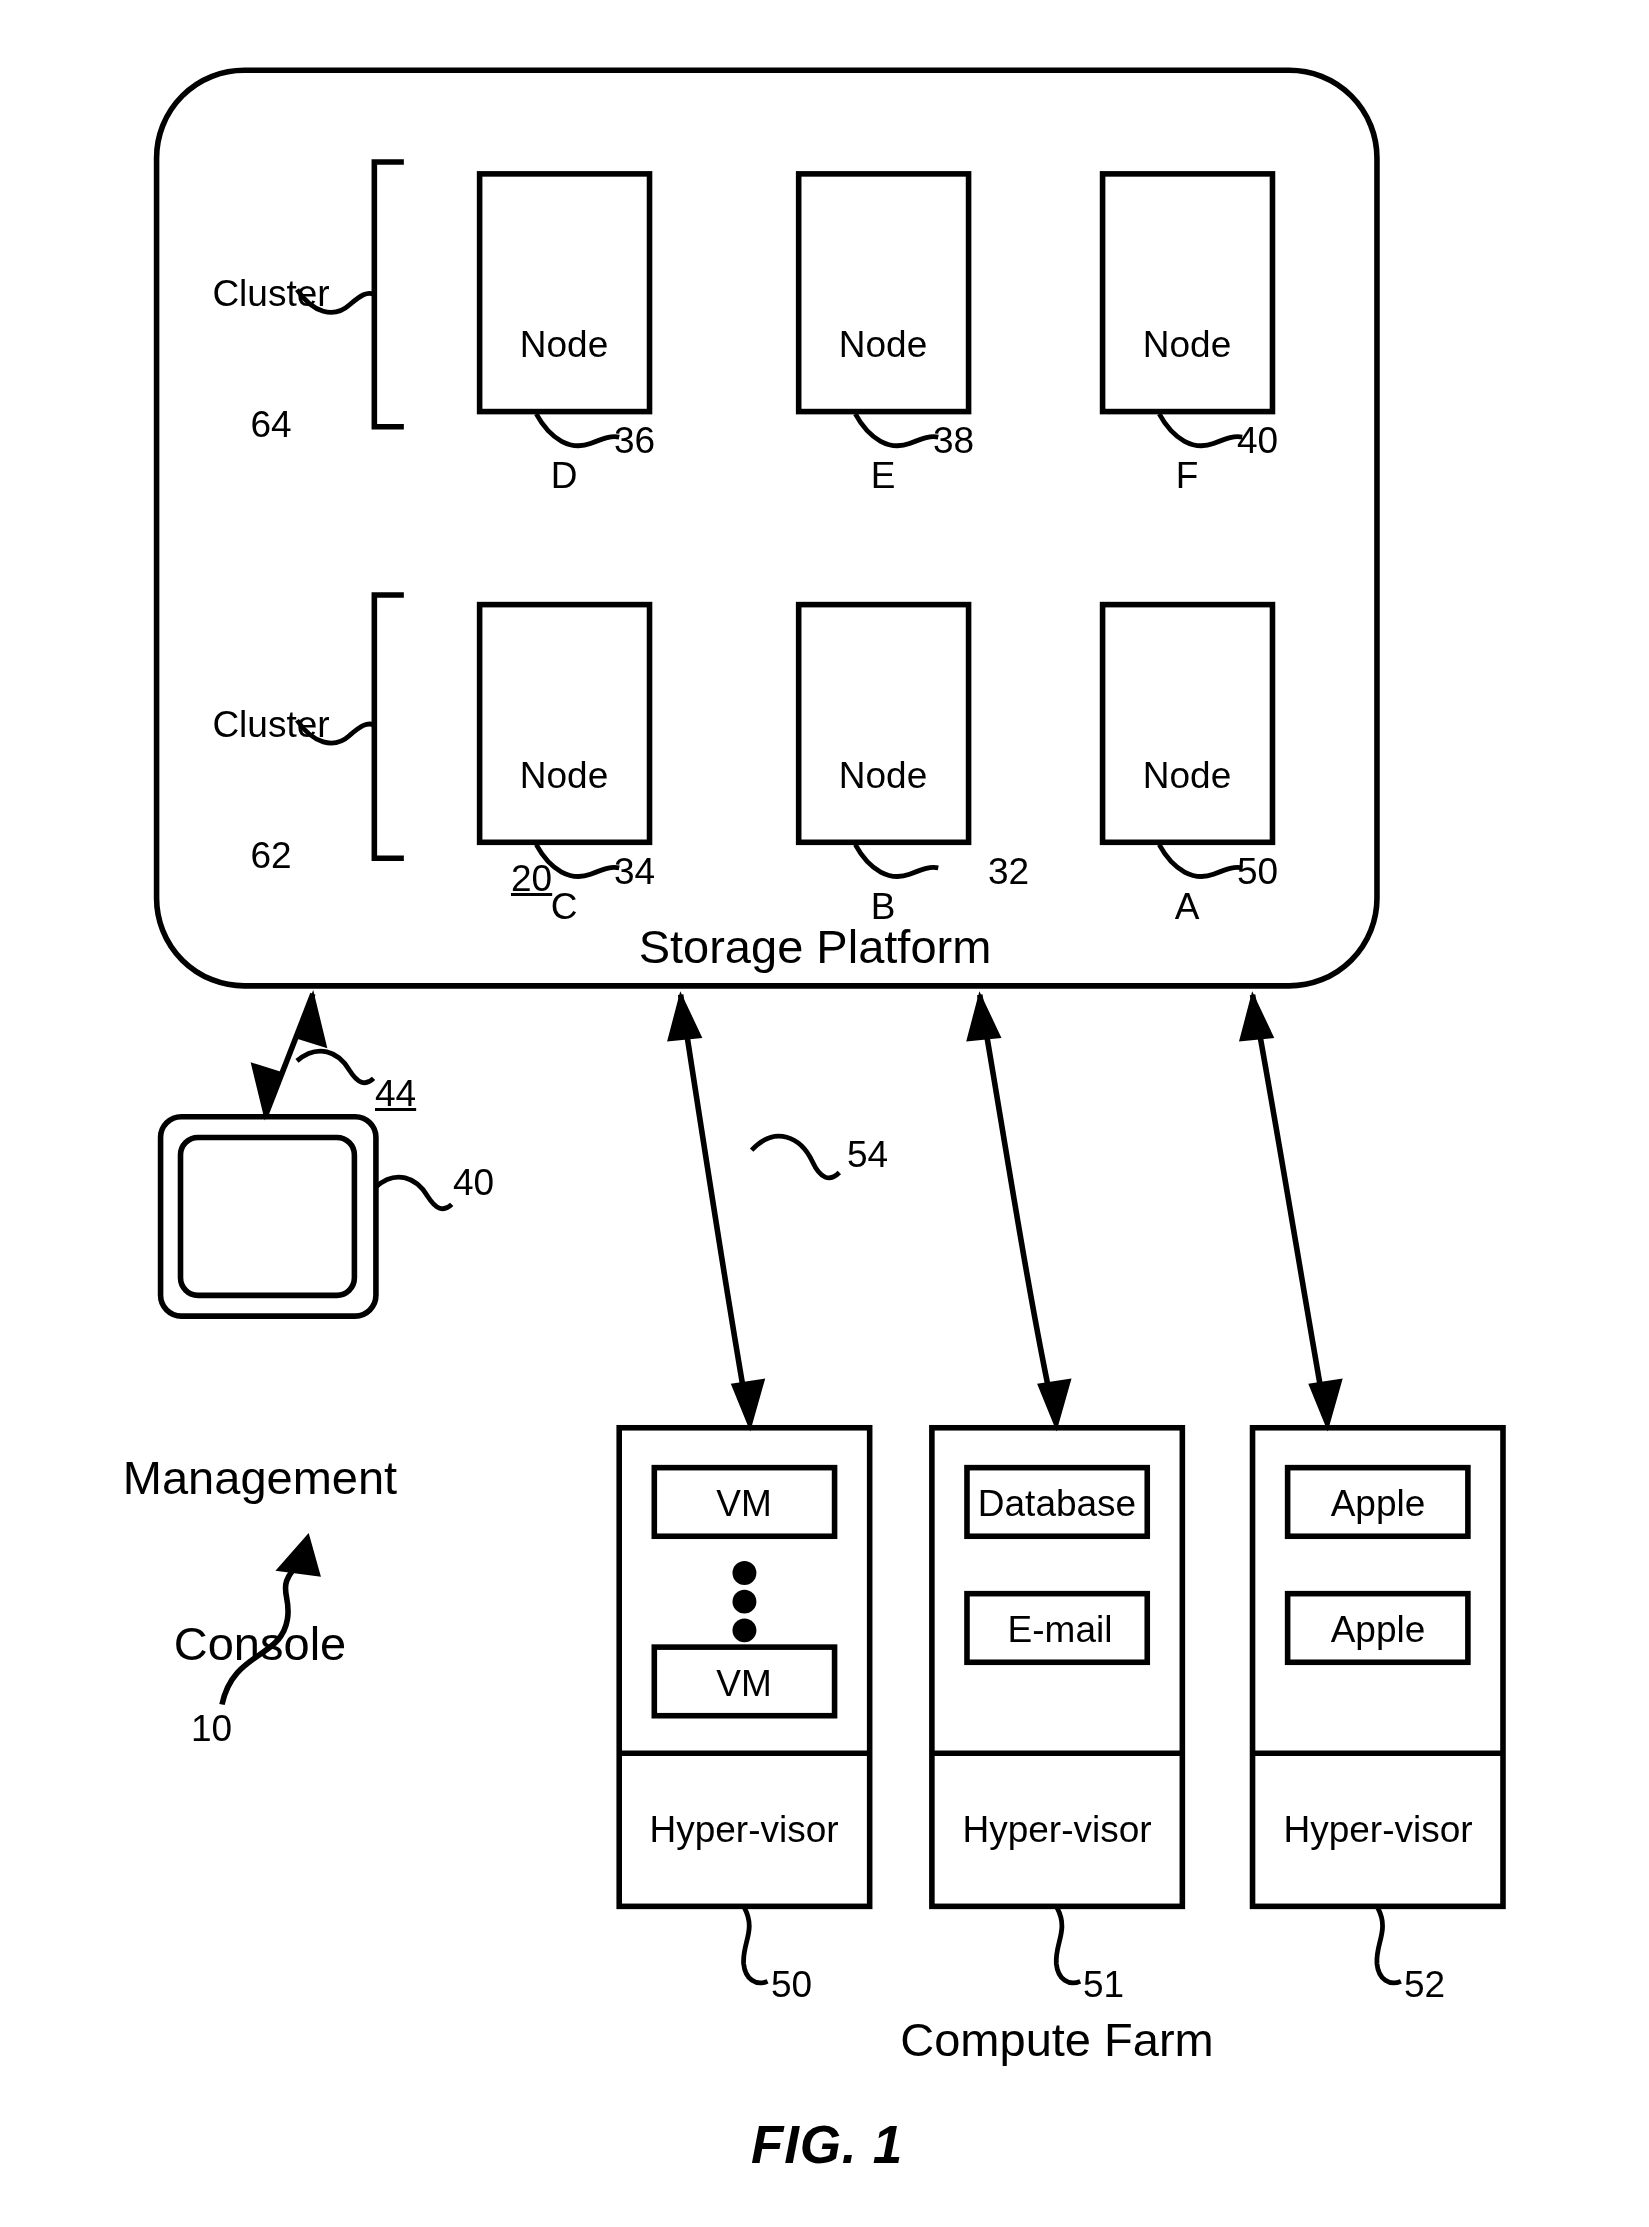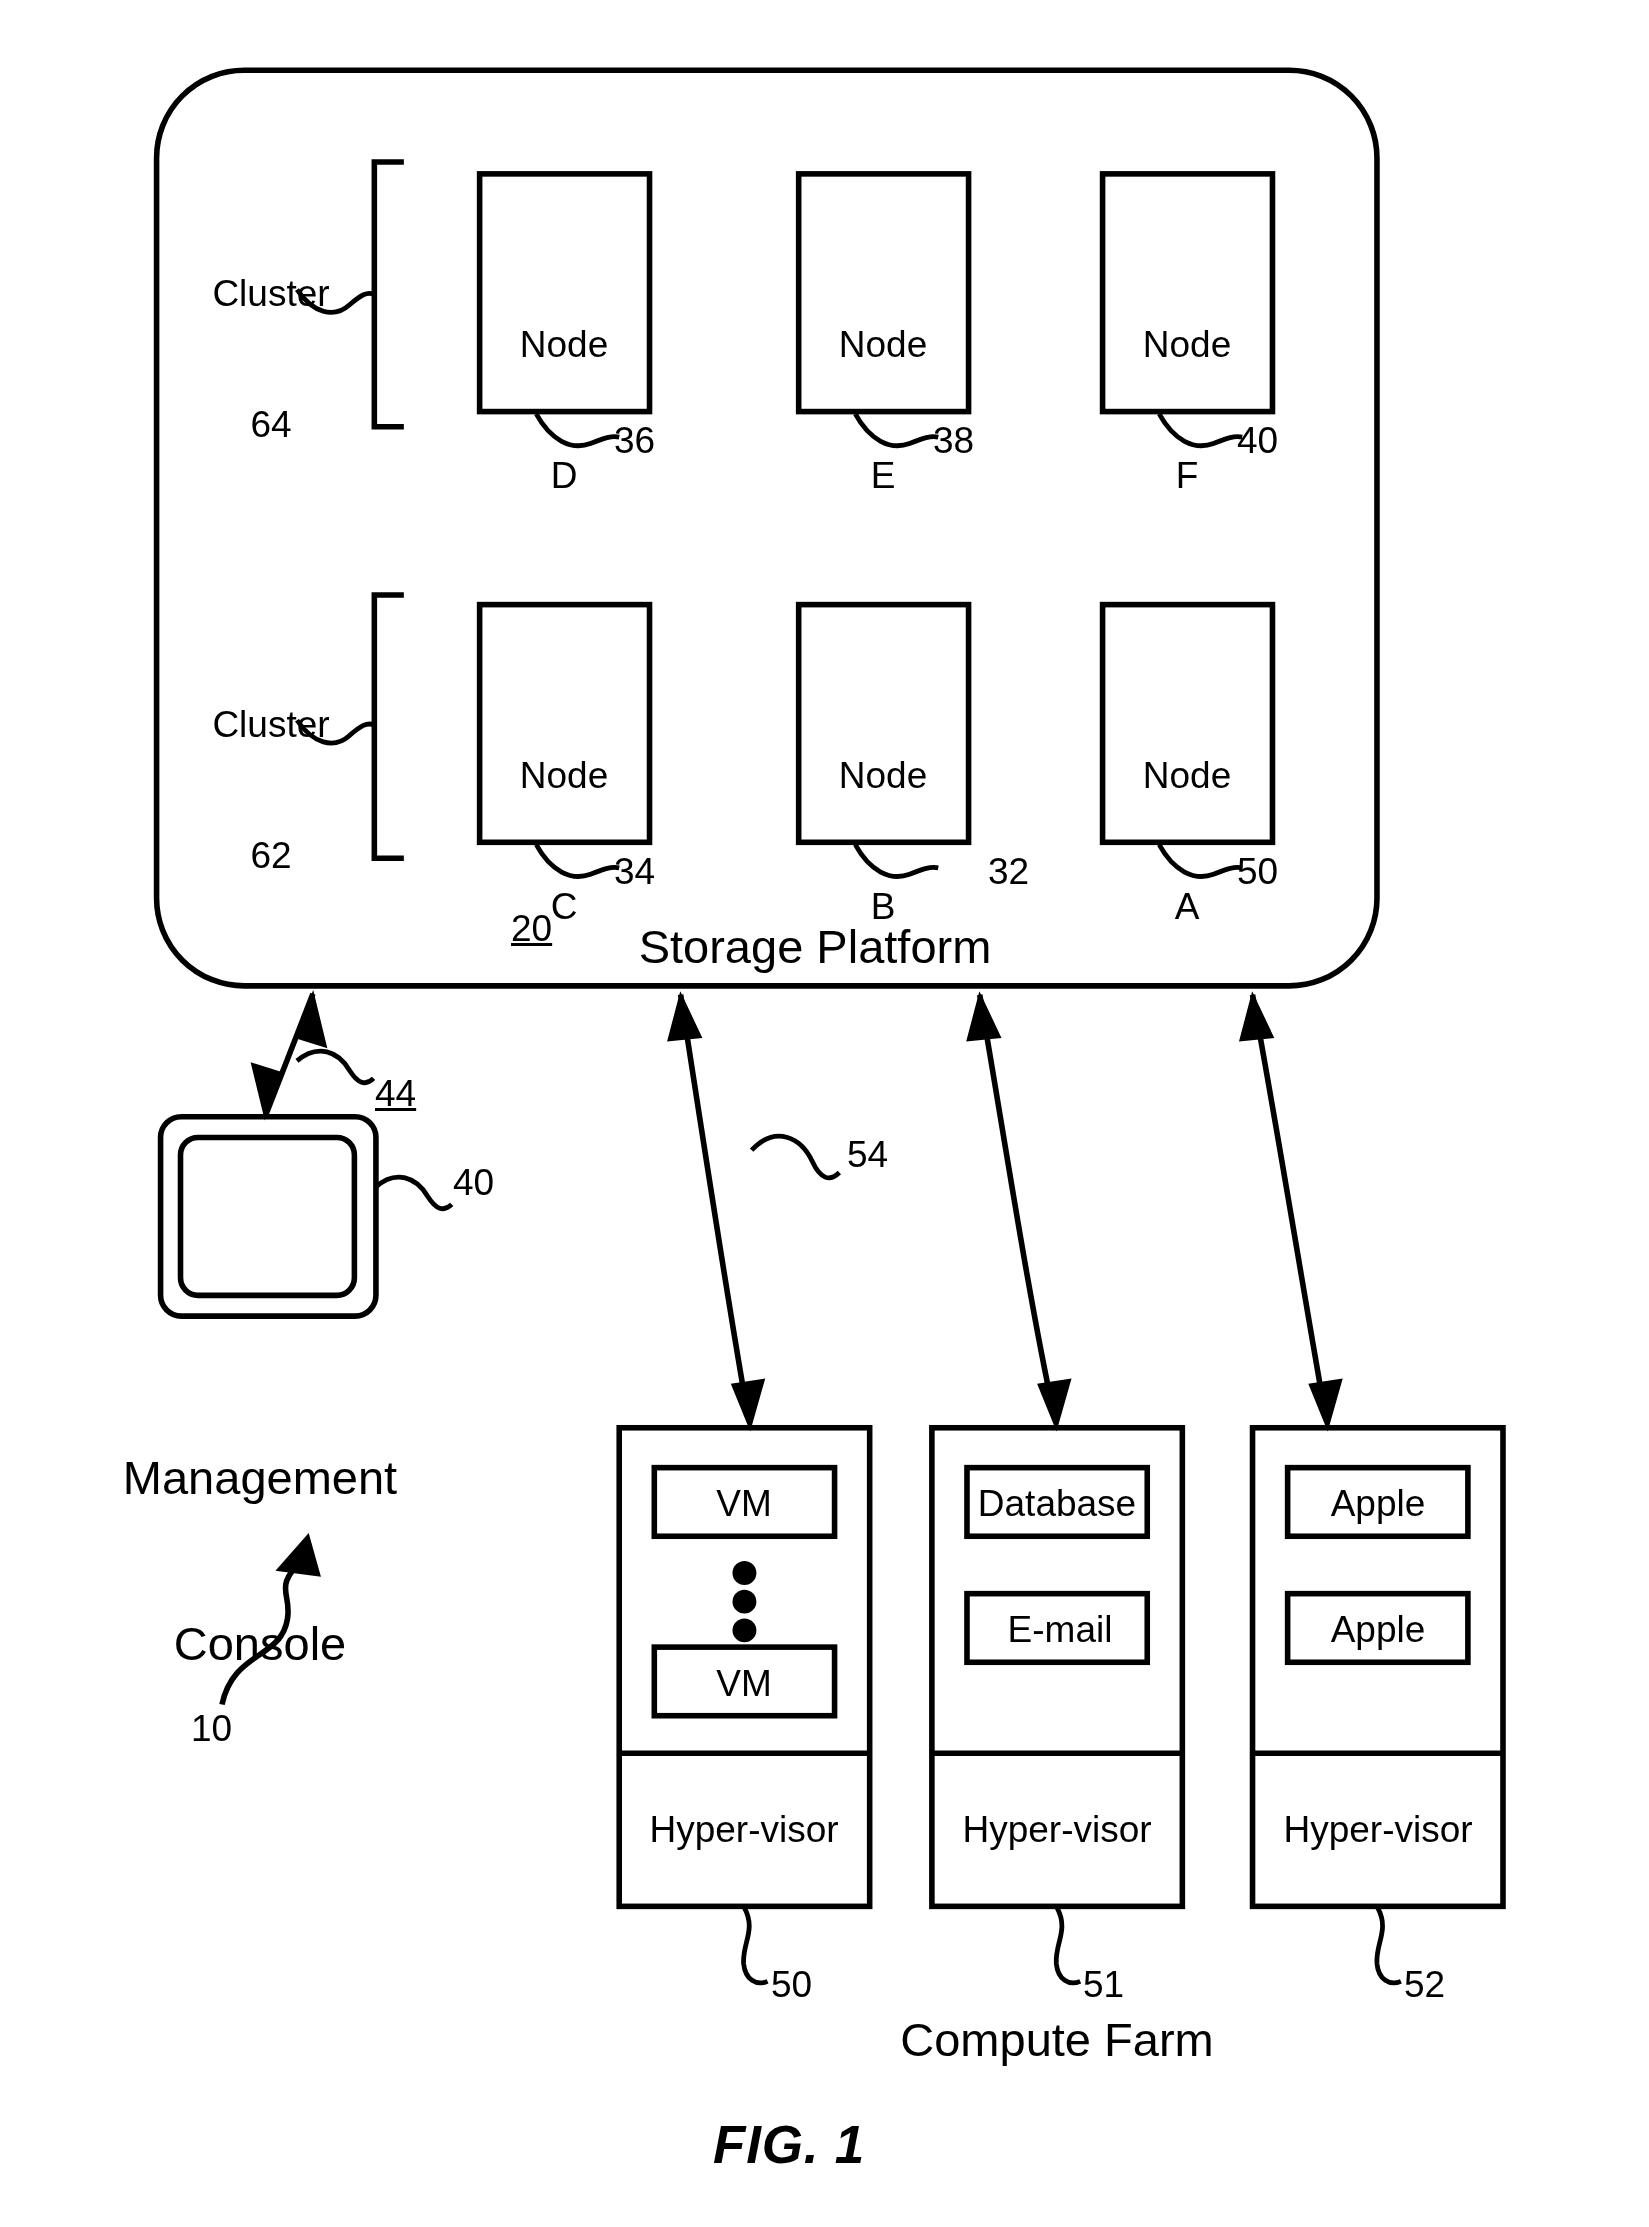--- a/index.html
+++ b/index.html
@@ -48,20 +48,21 @@
     font-size: 37px;
   }
   .ref-underline {
     text-decoration: underline;
   }
   .figcaption {
     font-size: 53px;
     font-weight: bold;
     font-style: italic;
     letter-spacing: 0.8px;
+    margin-left: 38px;
   }
   .big-label {
     font-size: 47px;
   }
 </style>
 </head>
 <body>
 
 <div id="figure">
 
@@ -185,21 +186,21 @@
     <div>B</div>
   </div>
   <div class="txt ref" style="left:988px; top:850px;">32</div>
 
   <div class="txt ctr lbl-node" style="left:1187px; top:667px;">
     <div>Node</div>
     <div>A</div>
   </div>
   <div class="txt ref" style="left:1237px; top:850px;">50</div>
 
-  <div class="txt ref ref-underline" style="left:511px; top:907px;">20</div>
+  <div class="txt ref ref-underline" style="left:511px; top:857px;">20</div>
   <div class="txt ctr big-label" style="left:815px; top:919px;">Storage Platform</div>
 
   <div class="txt ref" style="left:375px; top:1072px;text-decoration:underline;">44</div>
 
   <div class="txt ref" style="left:453px; top:1161px;">40</div>
 
   <div class="txt ctr big-label" style="left:260px; top:1339px;">
     <div>Management</div>
     <div>Console</div>
   </div>

